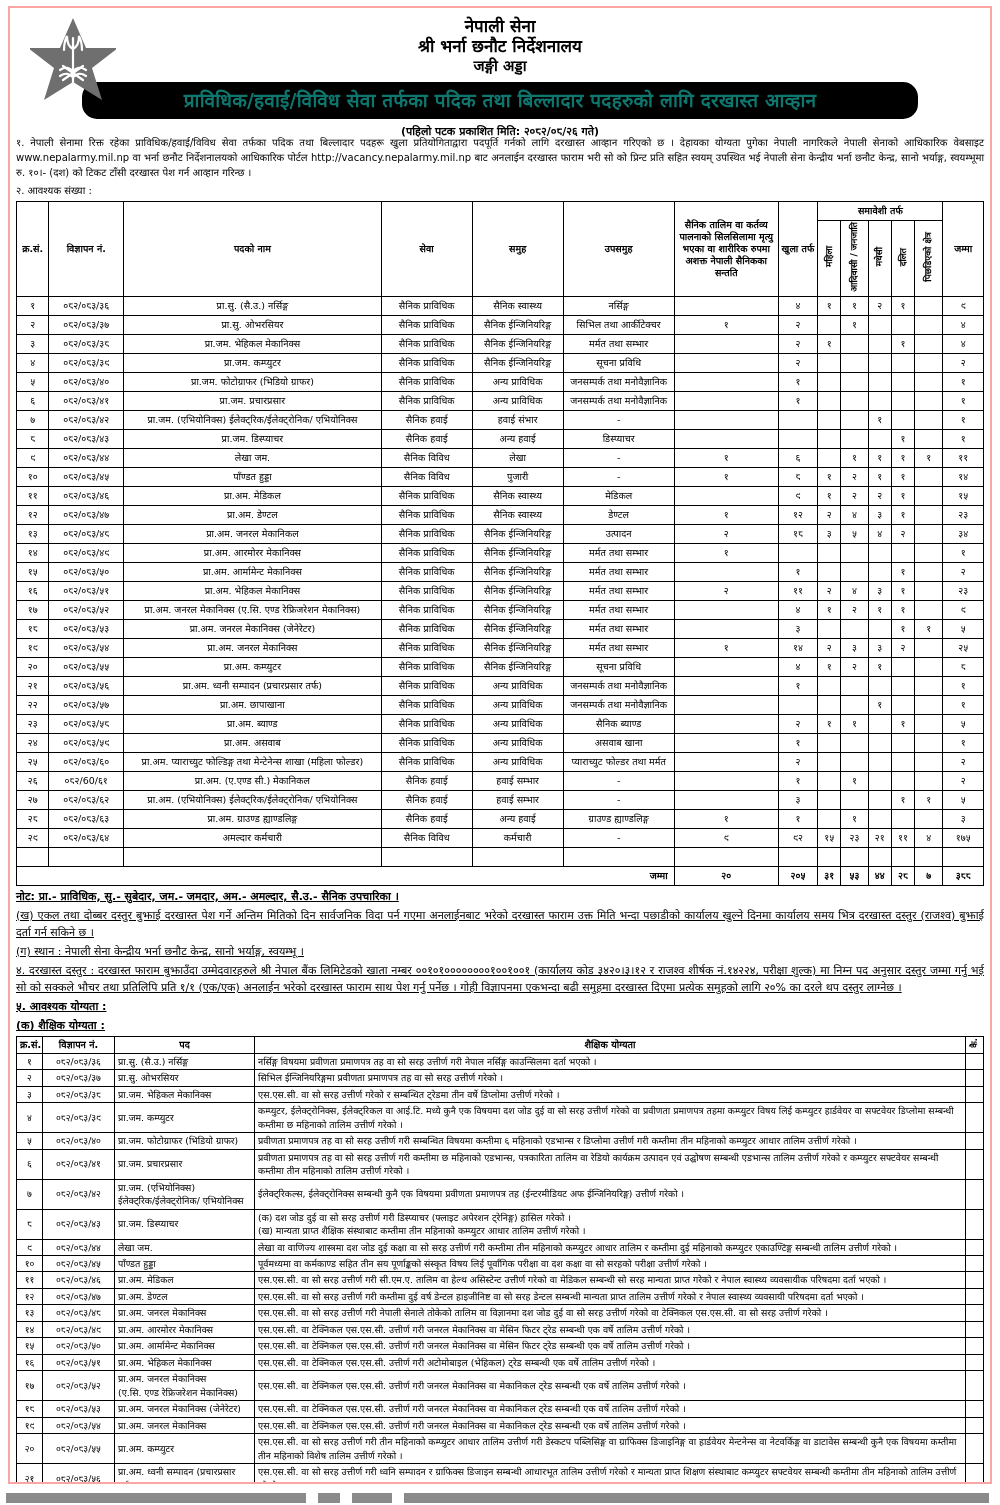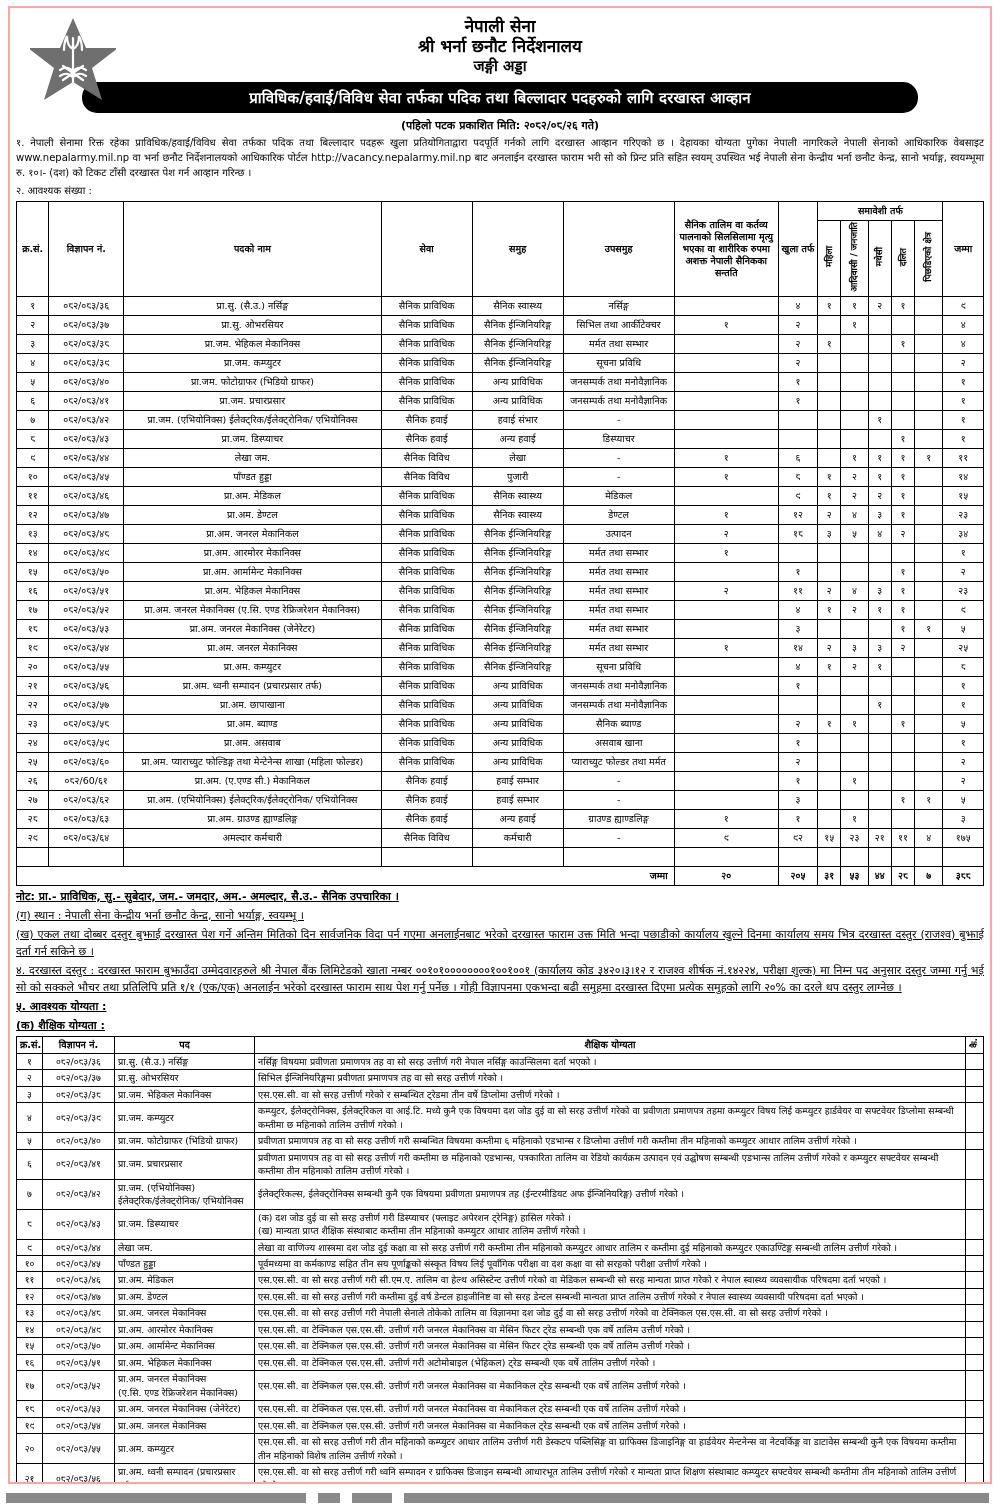--- a/index.html
+++ b/index.html
@@ -30,24 +30,24 @@
     position:absolute;left:14px;top:4px;width:86px;height:104px;
   }
   .header-titles{
     text-align:center;padding-top:4px;
   }
   .t1{font-size:17px;font-weight:bold;line-height:1.18;}
   .t2{font-size:17px;font-weight:bold;line-height:1.25;}
   .t3{font-size:15px;font-weight:bold;line-height:1.3;}
   .banner{
     margin:5px auto 0 auto;
-    background:#000;color:#ffffff;
+    background:#000;color:#0f766e;
     display:block;
     width:836px;
-    font-size:15px;font-weight:bold;
+    font-size:19px;font-weight:bold;
     padding:5px 0 6px 0;
     text-align:center;
     letter-spacing:.2px;
     border-radius:15px;
   }
   .pubdate{
     text-align:center;font-size:11px;margin-top:4px;font-weight:bold;
   }
   
   .intro{font-size:10px;line-height:1.5;margin-top:5px;}
@@ -669,22 +669,22 @@
             <td>४४</td>
             <td>२८</td>
             <td>७</td>
             <td>३८८</td>
           </tr>
         </tbody>
     </table>
 
     <div class="notes">
       <p class="b">नोट: प्रा.- प्राविधिक, सु.- सुबेदार, जम.- जमदार, अम.- अमल्दार, सै.उ.- सैनिक उपचारिका ।</p>
+      <p>(ख) एकल तथा दोब्बर दस्तुर बुझाई दरखास्त पेश गर्ने अन्तिम मितिको दिन सार्वजनिक विदा पर्न गएमा अनलाईनबाट भरेको दरखास्त फाराम उक्त मिति भन्दा पछाडीको कार्यालय खुल्ने दिनमा कार्यालय समय भित्र दरखास्त दस्तुर (राजश्व) बुझाई दर्ता गर्न सकिने छ ।</p>
       <p>(ग) स्थान : नेपाली सेना केन्द्रीय भर्ना छनौट केन्द्र, सानो भर्याङ्ग, स्वयम्भू ।</p>
-      <p>(ख) एकल तथा दोब्बर दस्तुर बुझाई दरखास्त पेश गर्ने अन्तिम मितिको दिन सार्वजनिक विदा पर्न गएमा अनलाईनबाट भरेको दरखास्त फाराम उक्त मिति भन्दा पछाडीको कार्यालय खुल्ने दिनमा कार्यालय समय भित्र दरखास्त दस्तुर (राजश्व) बुझाई दर्ता गर्न सकिने छ ।</p>
       <p>४. दरखास्त दस्तुर : दरखास्त फाराम बुझाउँदा उम्मेदवारहरुले श्री नेपाल बैंक लिमिटेडको खाता नम्बर ००१०१००००००००१००१००१ (कार्यालय कोड ३४२०।३।१२ र राजश्व शीर्षक नं.१४२२४, परीक्षा शुल्क) मा निम्न पद अनुसार दस्तुर जम्मा गर्नु भई सो को सक्कले भौचर तथा प्रतिलिपि प्रति १/१ (एक/एक) अनलाईन भरेको दरखास्त फाराम साथ पेश गर्नु पर्नेछ । गोही विज्ञापनमा एकभन्दा बढी समुहमा दरखास्त दिएमा प्रत्येक समुहको लागि २०% का दरले थप दस्तुर लाग्नेछ ।</p>
       <p><span class="b">५. आवश्यक योग्यता :</span></p>
       <p><span class="b ul">(क) शैक्षिक योग्यता :</span></p>
     </div>
 
     <table class="t-qual">
       <colgroup>
         <col style="width:26px">
           <col style="width:72px">
           <col style="width:140px">

